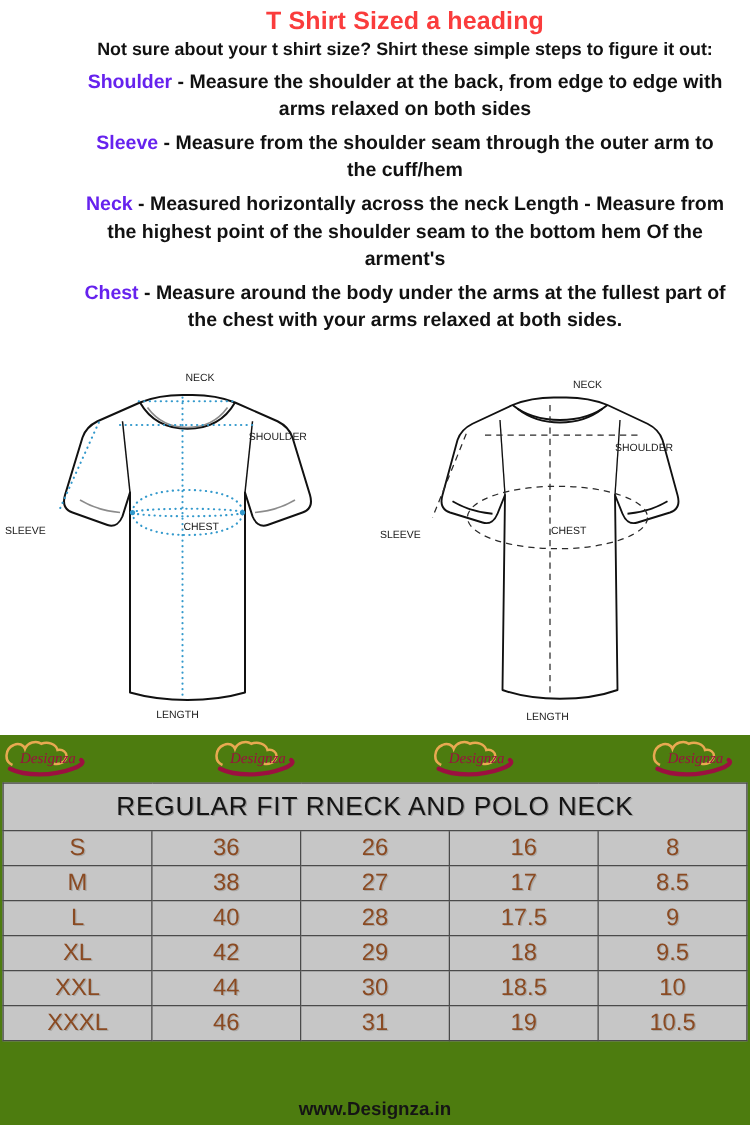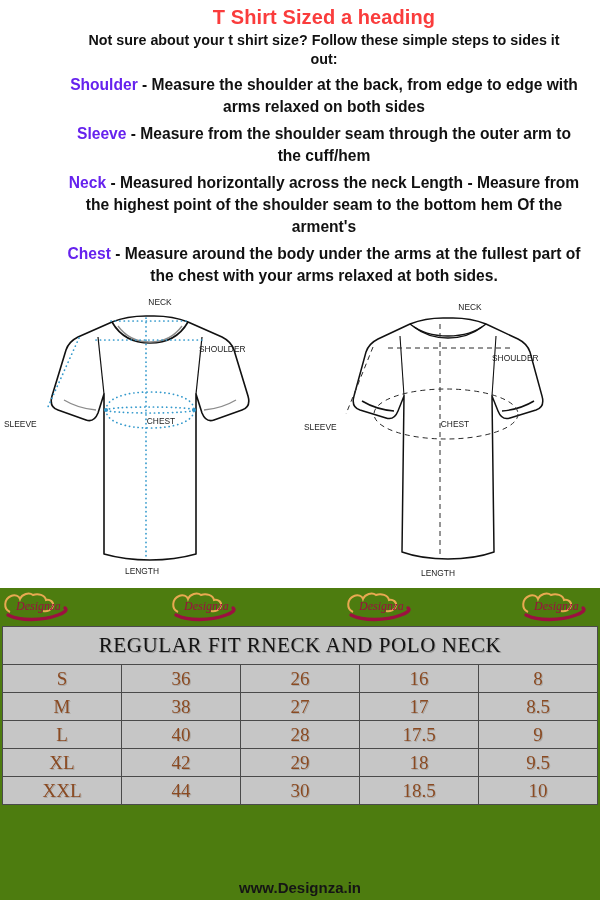--- a/index.html
+++ b/index.html
@@ -49,21 +49,21 @@
   table.sizechart {
     width: 596px; margin: 0 2px;
     border-collapse: collapse;
     table-layout: fixed;
     background: #c6c6c6;
     position: relative; z-index: 2;
   }
   table.sizechart td {
     border: 1.4px solid #4a4a4a;
     text-align: center;
-    font-family: Liberation Serif, serif;
+    font-family: Liberation Sans, sans-serif;
     background: transparent;
     margin-top: 48px;
   }
   td.fit-title {
     font-size: 21px; height: 38px; color: #141414;
     letter-spacing: 0.6px; font-variant: small-caps;
     text-shadow: 1px 1px 0 #9a9a9a;
     font-weight: normal;
   }
   td.colhead {
@@ -91,21 +91,21 @@
     font-family: "Liberation Sans", sans-serif;
   }
 </style>
 </head>
 <body>
 
 <div id="page">
 
   <div class="textblock">
     <div class="title">T Shirt Sized a heading</div>
-    <div class="subtitle">Not sure about your t shirt size? Follow these simple steps to sides it out:</div>
+    <div class="subtitle">Not sure about your t shirt size? Shirt these simple steps to figure it out:</div>
 
     <div class="para">
       <span class="kw">Shoulder</span><span> - </span><span>Measure the shoulder at the back, from edge to edge with arms relaxed on both sides</span>
     </div>
 
     <div class="para">
       <span class="kw">Sleeve</span><span> - </span><span>Measure from the shoulder seam through the outer arm to the cuff/hem</span>
     </div>
 
     <div class="para">
@@ -287,20 +287,27 @@
           <td class="cell">18</td>
           <td class="cell">9.5</td>
         </tr>
         <tr>
           <td class="cell szname">XXL</td>
           <td class="cell">44</td>
           <td class="cell">30</td>
           <td class="cell">18.5</td>
           <td class="cell">10</td>
         </tr>
+        <tr>
+          <td class="cell szname">XXXL</td>
+          <td class="cell">46</td>
+          <td class="cell">31</td>
+          <td class="cell">19</td>
+          <td class="cell">10.5</td>
+        </tr>
 
       </tbody>
     </table>
 
     <div class="footer">www.Designza.in</div>
   </div>
 
 </div>
 
 </body></html>

